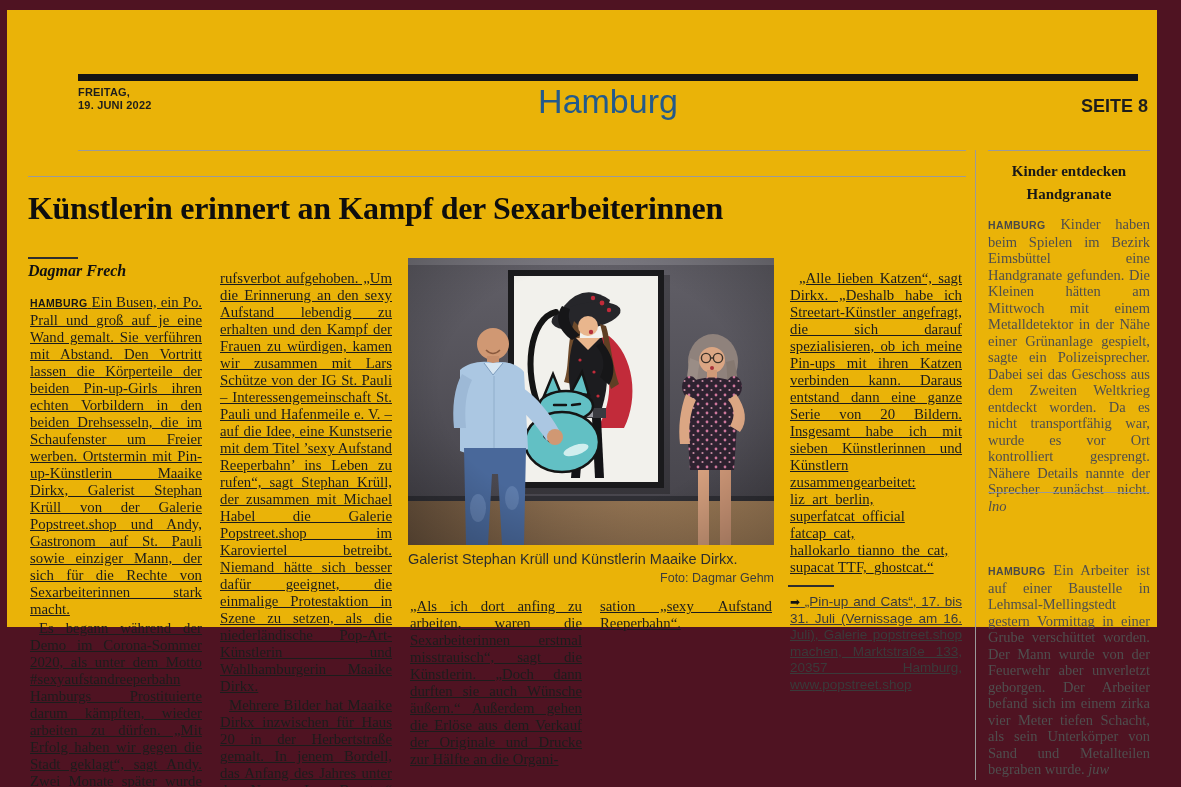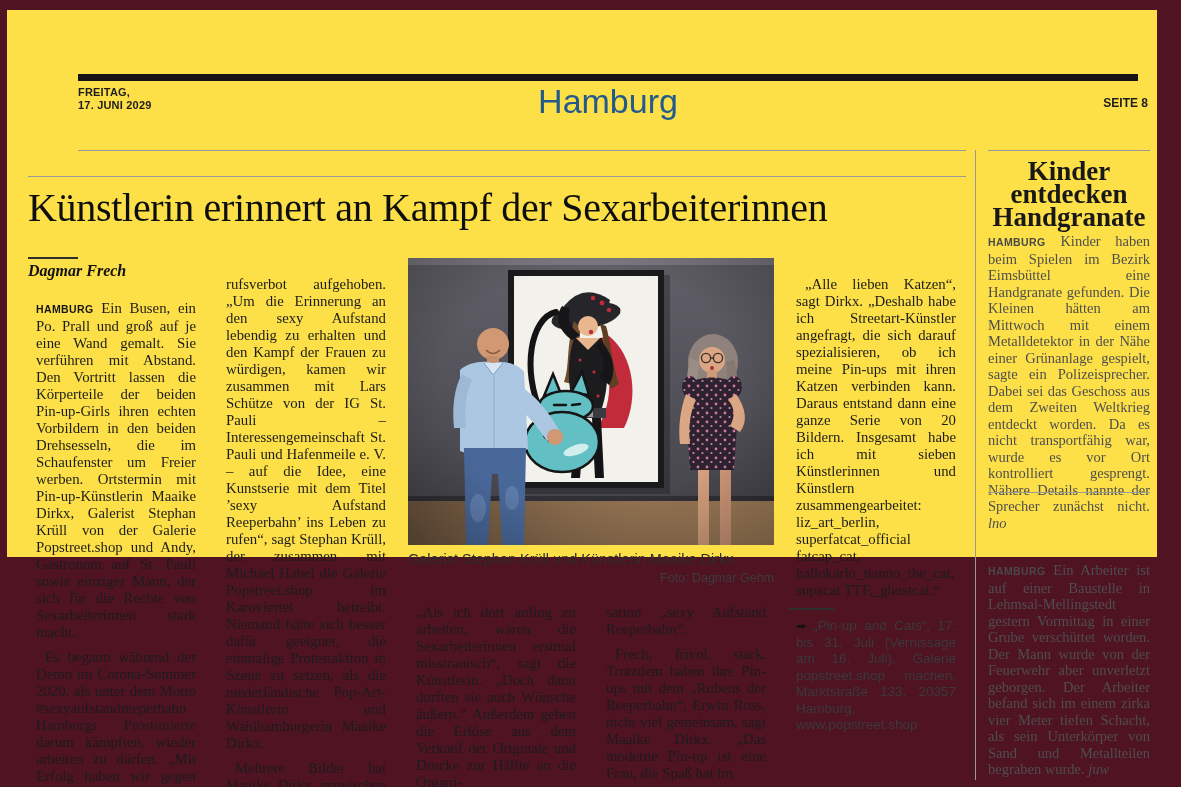--- a/index.html
+++ b/index.html
@@ -3,85 +3,85 @@
 <meta charset="utf-8">
 <style>
   html,body{margin:0;padding:0;}
   body{
     width:1181px;height:787px;
     background:#4f1322;
     position:relative;overflow:hidden;
     font-family:"Liberation Serif", serif;
   }
   .page{
-    position:absolute;left:7px;top:10px;width:1150px;height:547px;
-    background:#fde047;
+    position:absolute;left:7px;top:10px;width:1150px;height:617px;
+    background:#eab308;
   }
   .abs{position:absolute;}
   
   .black-bar{left:71px;top:64px;width:1060px;height:7px;background:#141414;}
   .dateblock{left:71px;top:76px;font-family:"Liberation Sans",sans-serif;
     font-size:11px;line-height:13px;font-weight:600;color:#1d1d1d;letter-spacing:.2px;}
   .section-title{left:71px;top:72px;width:1060px;text-align:center;
     font-family:"Liberation Sans",sans-serif;font-size:34px;font-weight:400;color:#235a8c;}
   .page-number{left:991px;top:86px;width:150px;text-align:right;
-    font-family:"Liberation Sans",sans-serif;font-size:12px;font-weight:600;color:#1d1d1d;}
+    font-family:"Liberation Sans",sans-serif;font-size:18px;font-weight:600;color:#1d1d1d;}
   .rule{background:#9a9a9a;height:1px;}
   .rule-main{left:71px;top:140px;width:888px;}
   .rule-sidebar-top{left:981px;top:140px;width:162px;}
   .rule-headline{left:21px;top:166px;width:938px;}
   .v-sep{left:968px;top:140px;width:1px;height:630px;background:#9a9a9a;}
   
-  .headline{left:21px;top:176px;width:945px;font-size:40px;line-height:44px;
-    font-weight:400;color:#0e0e0e;letter-spacing:-.3px;white-space:nowrap;}
+  .headline{left:21px;top:176px;width:945px;font-size:32px;line-height:44px;
+    font-weight:700;color:#0e0e0e;letter-spacing:-.3px;white-space:nowrap;}
   .byline-rule{left:21px;top:247px;width:50px;height:2px;background:#2e2e2e;}
   .byline{left:21px;top:252px;font-size:16px;font-weight:700;font-style:italic;color:#111;}
   
   .col{width:176px;font-size:14.8px;line-height:17px;color:#1c1c1c;
     text-align:justify;hyphens:auto;-webkit-hyphens:auto;}
-  .col p{margin:8px;}
+  .col p{margin:2px;text-decoration:underline;}
   .col p.indent{text-indent:9px;}
   .lead-in{font-family:"Liberation Sans",sans-serif;font-weight:700;
     font-size:10.5px;letter-spacing:.4px;color:#161616;}
   .c1{left:21px;top:282px;height:483px;}
   .c2{left:211px;top:258px;height:507px;}
   .c3{left:401px;top:586px;height:179px;}
   .c4{left:591px;top:586px;height:179px;}
   .c5{left:781px;top:258px;height:507px;}
   
   .photo{left:401px;top:248px;width:366px;height:287px;}
   .caption{left:401px;top:541px;width:366px;font-family:"Liberation Sans",sans-serif;
     font-size:14.5px;color:#2d2d2d;}
   .credit{left:401px;top:561px;width:366px;text-align:right;
     font-family:"Liberation Sans",sans-serif;font-size:12.5px;color:#3c3c3c;}
   
   .note-rule{width:46px;height:2px;background:#2e2e2e;margin:9px 0 7px 0;}
   .infobox{font-family:"Liberation Sans",sans-serif;font-size:13.5px;
     line-height:16.5px;color:#3a3a3a;text-align:justify;hyphens:auto;}
   .arrow{font-family:"DejaVu Sans",sans-serif;font-size:12px;color:#111;}
   
-  .sb-title{left:981px;width:162px;text-align:center;font-size:27px;line-height:23px;
+  .sb-title{left:981px;width:162px;text-align:center;font-size:15px;line-height:23px;
     font-weight:600;color:#181818;}
   .sb-body{left:981px;width:162px;font-size:14.5px;line-height:16.5px;color:#4f4e4e;
     text-align:justify;hyphens:auto;-webkit-hyphens:auto;}
   .sb-body .lead-in{color:#4a4949;}
   .sb-divider{left:981px;top:482px;width:162px;}
   .sig{font-style:italic;}
-  .t1{top:150px;} .b1{top:206px;margin-top:17px;}
+  .t1{top:150px;} .b1{top:206px;}
   .t2{top:497px;} .b2{top:552px;}
 </style>
 </head>
 <body>
 
 <div class="page">
 
   <div class="abs black-bar"></div>
   <div class="abs dateblock">
     <div>FREITAG,</div>
-    <div>17. JUNI 2029</div>
+    <div>19. JUNI 2022</div>
   </div>
   <div class="abs section-title">Hamburg</div>
   <div class="abs page-number">SEITE 8</div>
   <div class="abs rule rule-main"></div>
   <div class="abs rule rule-sidebar-top"></div>
   <div class="abs rule rule-headline"></div>
   <div class="abs v-sep"></div>
 
   <h1 class="abs headline" style="margin:0;">Künstlerin erinnert an Kampf der Sexarbeiterinnen</h1>
   <div class="abs byline-rule"></div>
@@ -202,21 +202,20 @@
   </div>
   <div class="abs caption">Galerist Stephan Krüll und Künstlerin Maaike Dirkx.</div>
   <div class="abs credit">Foto: Dagmar Gehm</div>
 
   <div class="abs col c3">
     <p>„Als ich dort anfing zu arbeiten, waren die Sexarbeiterinnen erstmal misstrauisch“, sagt die Künstlerin. „Doch dann durften sie auch Wünsche äußern.“ Außerdem gehen die Erlöse aus dem Verkauf der Originale und Drucke zur Hälfte an die Organi-</p>
   </div>
 
   <div class="abs col c4">
     <p>sation „sexy Aufstand Reeperbahn“.</p>
-    <p class="indent">Frech, frivol, stark. Trotzdem haben ihre Pin-ups mit dem „Rubens der Reeperbahn“, Erwin Ross, nicht viel gemeinsam, sagt Maaike Dirkx. „Das moderne Pin-up ist eine Frau, die Spaß hat im</p>
   </div>
 
   <div class="abs col c5">
     <p class="indent">„Alle lieben Katzen“, sagt Dirkx. „Deshalb habe ich Streetart-Künstler angefragt, die sich darauf spezialisieren, ob ich meine Pin-ups mit ihren Katzen verbinden kann. Daraus entstand dann eine ganze Serie von 20 Bildern. Insgesamt habe ich mit sieben Künstlerinnen und Künstlern zusammengearbeitet: liz_art_berlin, superfatcat_official fatcap_cat, hallokarlo_tianno_the_cat, supacat TTF,_ghostcat.“</p>
     <div class="note-rule"></div>
     <p class="infobox"><span class="arrow">➡</span> <span>„Pin-up and Cats“, 17. bis 31. Juli (Vernissage am 16. Juli), Galerie popstreet.shop machen, Marktstraße 133, 20357 Hamburg, www.popstreet.shop</span></p>
   </div>
 
   <h2 class="abs sb-title t1" style="margin:0;">Kinder entdecken Handgranate</h2>
   <div class="abs sb-body b1">

